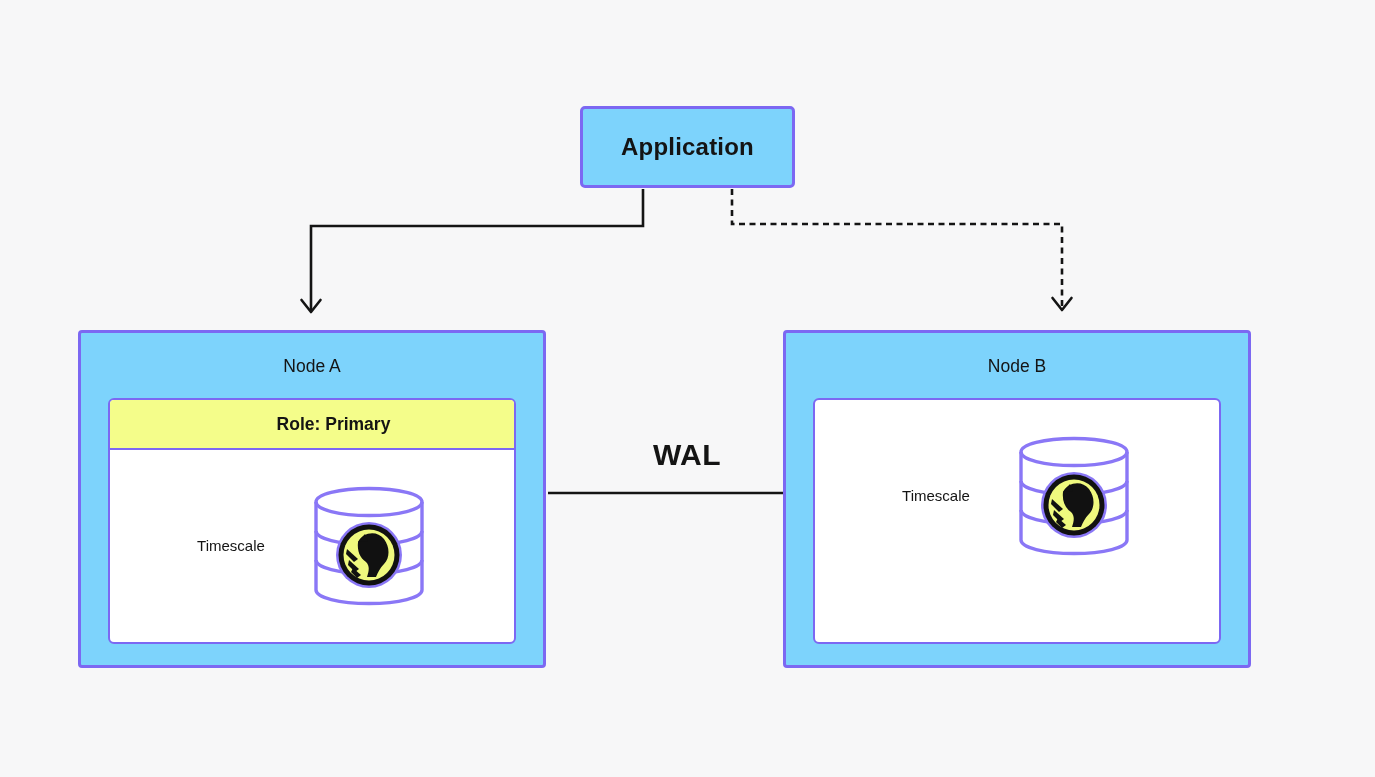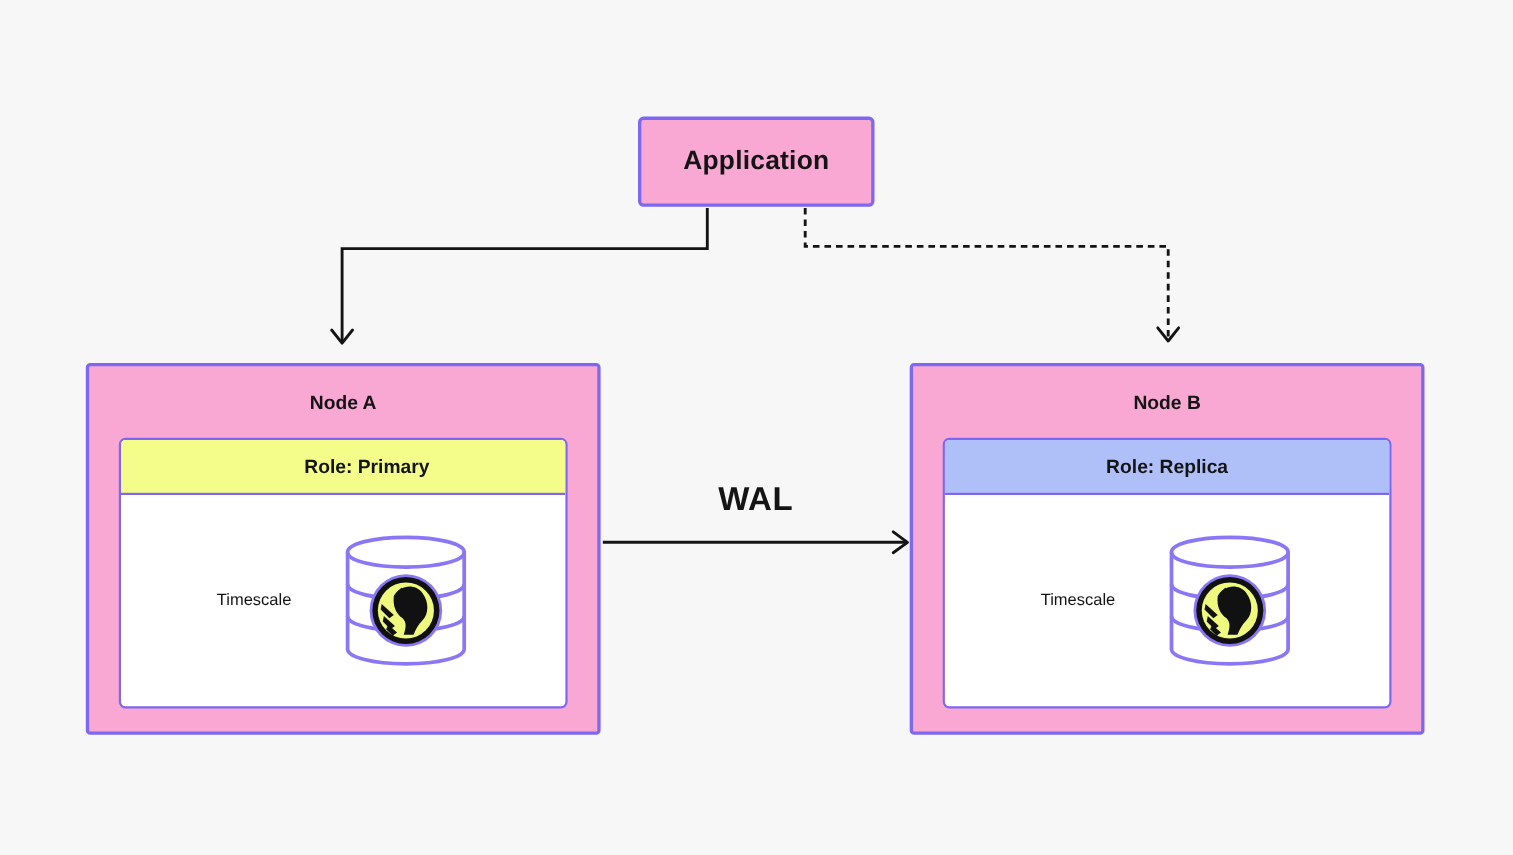--- a/index.html
+++ b/index.html
@@ -26,42 +26,42 @@
   }
   .connector-layer{
     position:absolute;
     inset:0;
     width:1375px;
     height:777px;
     pointer-events:none;
   }
   .box{
     position:absolute;
-    background:#f9a8d4;
+    background:#7dd3fc;
     border:3px solid var(--purple);
   }
   .app-box{
     left:580px; top:106px;
     width:215px; height:82px;
     border-radius:5px;
     display:flex; align-items:center; justify-content:center;
     font-weight:bold; font-size:24px;
     letter-spacing:.2px;
   }
   .node-box{
     top:330px;
     width:468px; height:338px;
     border-radius:4px;
   }
   .node-a{ left:78px; }
-  .node-b{ left:827px; }
+  .node-b{ left:783px; }
   .node-title{
     margin-top:23px;
     text-align:center;
-    font-weight:bold;
+    font-weight:normal;
     font-size:17.5px;
   }
   .inner-box{
     position:absolute;
     left:27px; top:65px;
     width:408px; height:246px;
     border:2.5px solid var(--purple);
     border-radius:6px;
     background:#ffffff;
     overflow:hidden;
@@ -151,23 +151,20 @@
             </g>
           </g>
         </svg>
       </div>
     </div>
   </div>
 
   <div class="box node-box node-b">
     <div class="node-title">Node B</div>
     <div class="inner-box">
-      <div class="role-banner role-replica">
-        <span>Role: Replica</span>
-      </div>
       <div class="inner-body">
         <span class="db-label">Timescale</span>
         <svg width="116" height="122" viewBox="0 0 116 122">
           <g stroke="#8A77F6" stroke-width="3.4" fill="#ffffff">
             <path d="M5,17 C5,9.5 28,3.5 58,3.5 C88,3.5 111,9.5 111,17 L111,105 C111,112.5 88,118.5 58,118.5 C28,118.5 5,112.5 5,105 Z"></path>
             <path d="M5,17 C5,24.5 28,30.5 58,30.5 C88,30.5 111,24.5 111,17" fill="none"></path>
             <path d="M5,46 C5,53.5 28,59.5 58,59.5 C88,59.5 111,53.5 111,46" fill="none"></path>
             <path d="M5,75 C5,82.5 28,88.5 58,88.5 C88,88.5 111,82.5 111,75" fill="none"></path>
           </g>
           <g transform="translate(58,70)">

